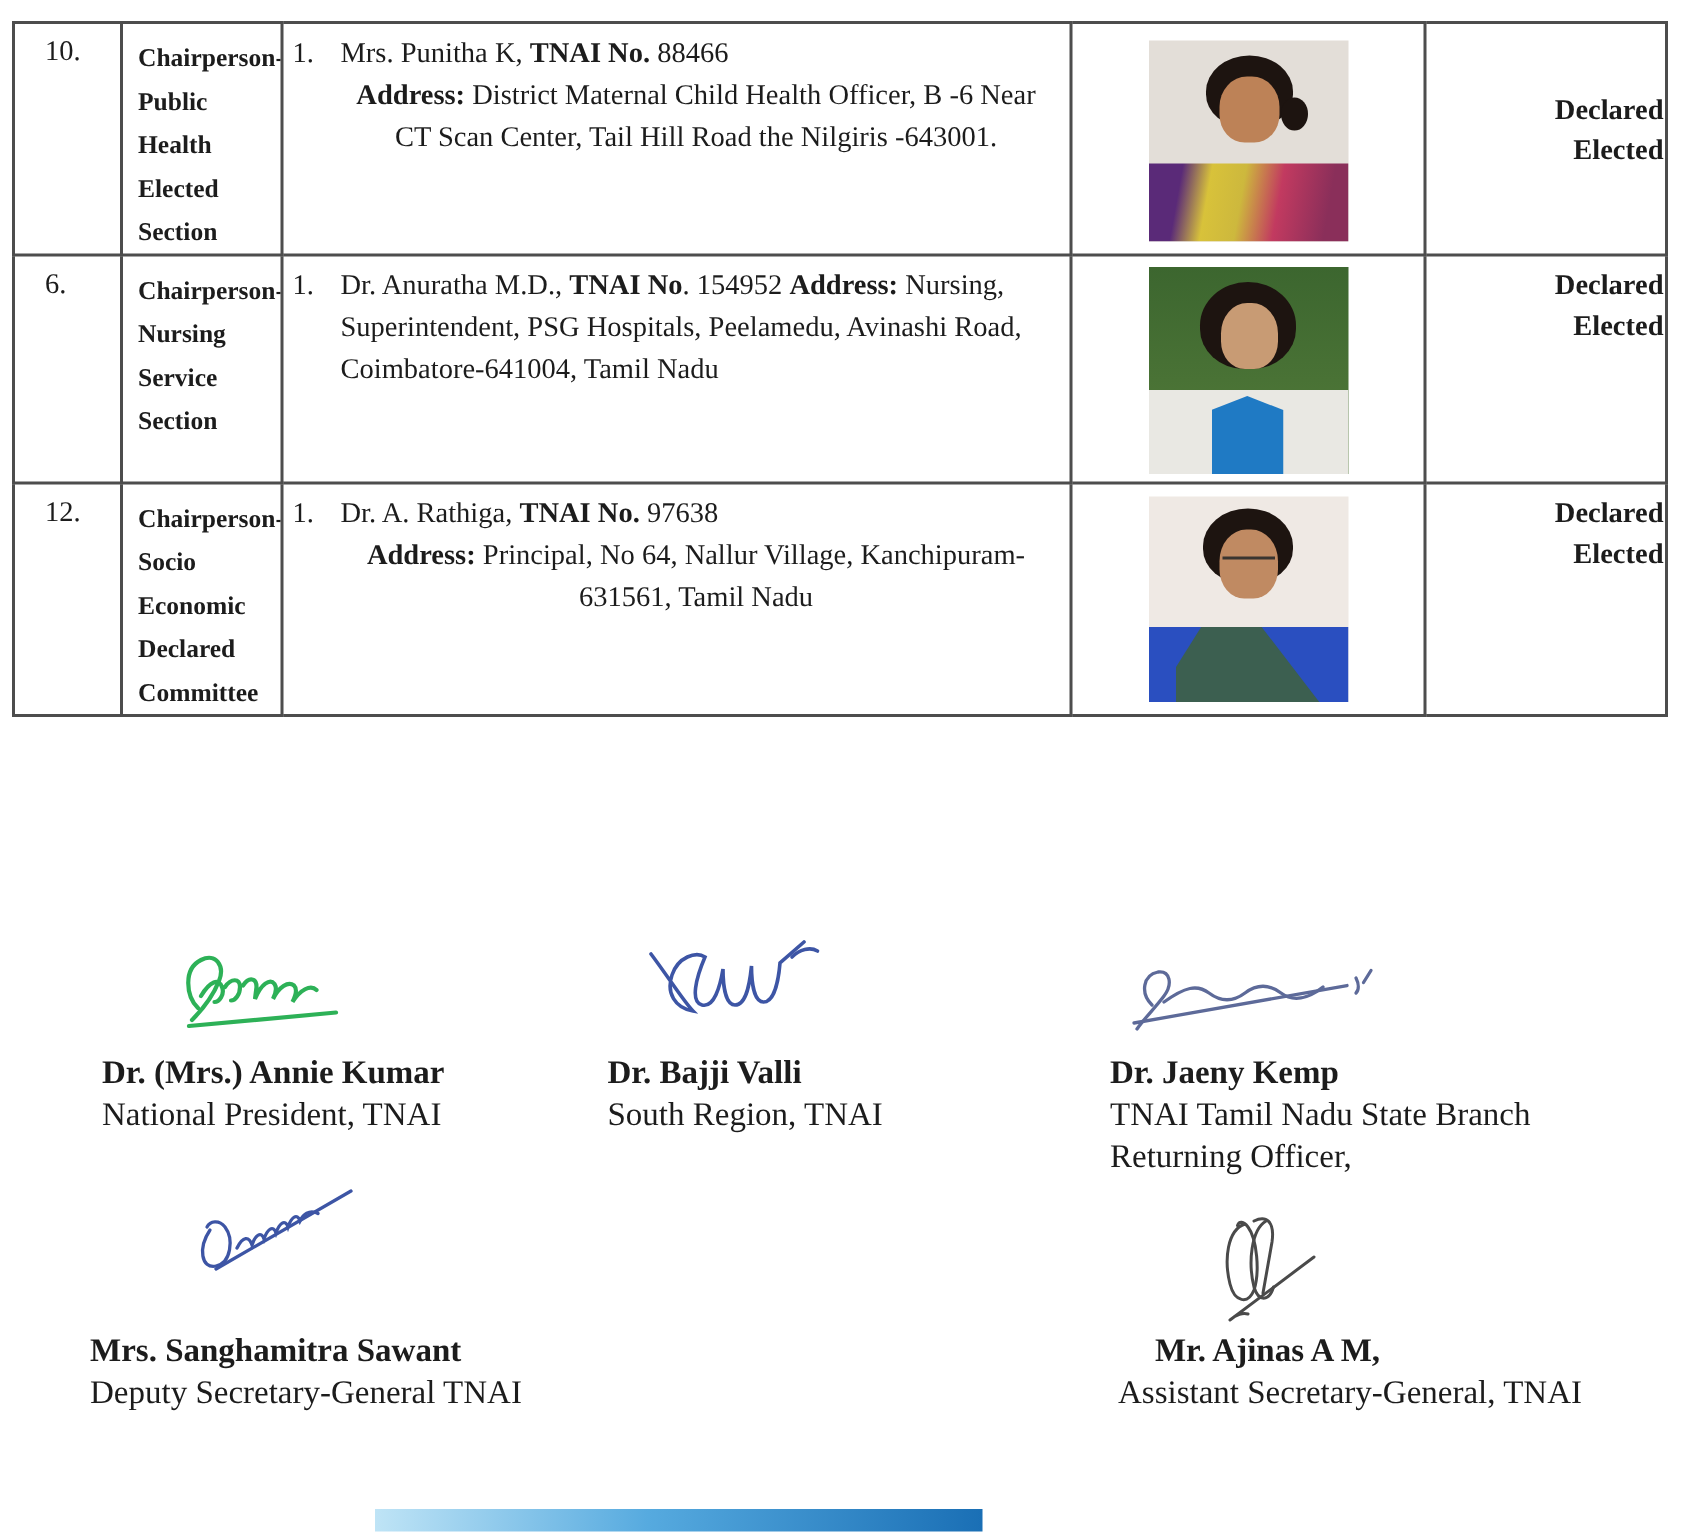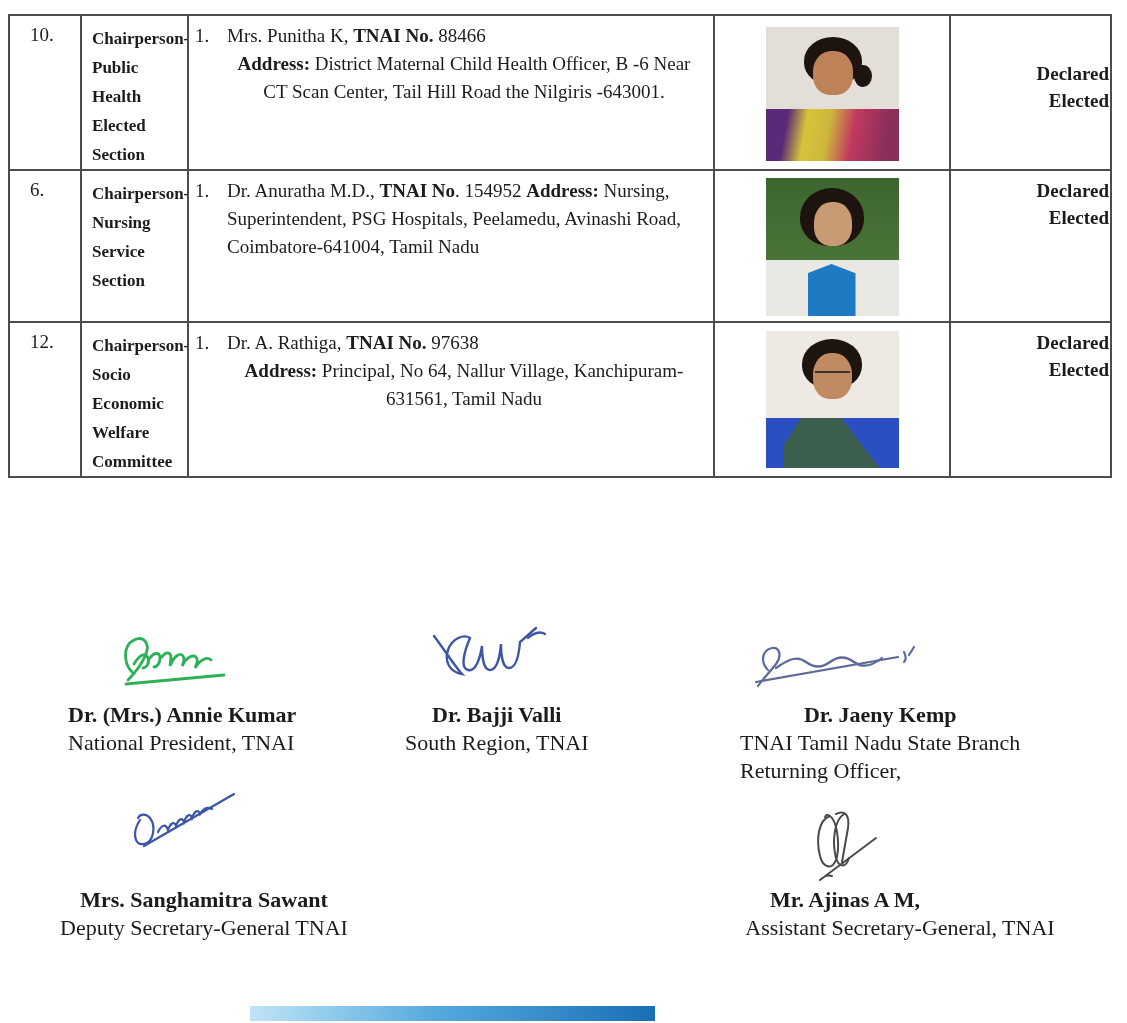--- a/index.html
+++ b/index.html
@@ -51,21 +51,21 @@
   .p3 .face { top:22px; left:47px; width:39px; height:46px; background:#c08a62; }
   .p3 .glasses { position:absolute; top:40px; left:49px; width:35px; height:7px;
     border-top:2px solid #3a3530; }
   .p3 .torso { height:50px; background:#2a4fc0; }
   .p3 .drape { position:absolute; bottom:0; left:18px; width:96px; height:50px; background:#3c5f50;
     clip-path:polygon(18% 0,60% 0,100% 100%,0 100%,0 55%); }
   
   .sig { position:absolute; }
   .sig svg { display:block; }
   .sig-block { position:absolute; font-size:22px; line-height:28px; }
-  .sig-name { font-weight:bold;text-align:center; }
+  .sig-name { font-weight:bold; }
   .center-block { width:400px; text-align:center; }
   .shift-left { padding-right:110px; }
   
   .accent-bar { position:absolute; left:250px; top:1006px; width:405px; height:15px;
     background:linear-gradient(90deg,#bfe4f6 0%,#56aadf 45%,#1a6fb5 100%); }
 </style>
 </head>
 <body>
 
 <div id="page">
@@ -124,21 +124,21 @@
           <div class="face"></div>
         </div>
       </td>
       <td class="status-cell pad-status-top">
         <span class="status-text">Declared Elected</span>
       </td>
     </tr>
 
     <tr style="height:153px">
       <td class="serial">12.</td>
-      <td class="position">Chairperson-Socio Economic Welfare Committee</td>
+      <td class="position">Chairperson-Socio Economic Declared Committee</td>
       <td class="details">
         <div class="detail-flex">
           <span class="li-num">1.</span>
           <div class="li-text">
             <span>Dr. A. Rathiga, </span><b>TNAI No.</b><span> 97638</span>
             <span class="addr-block"><b>Address:</b><span> Principal, No 64, Nallur Village, Kanchipuram-631561, Tamil Nadu</span></span>
           </div>
         </div>
       </td>
       <td class="photo-cell">

